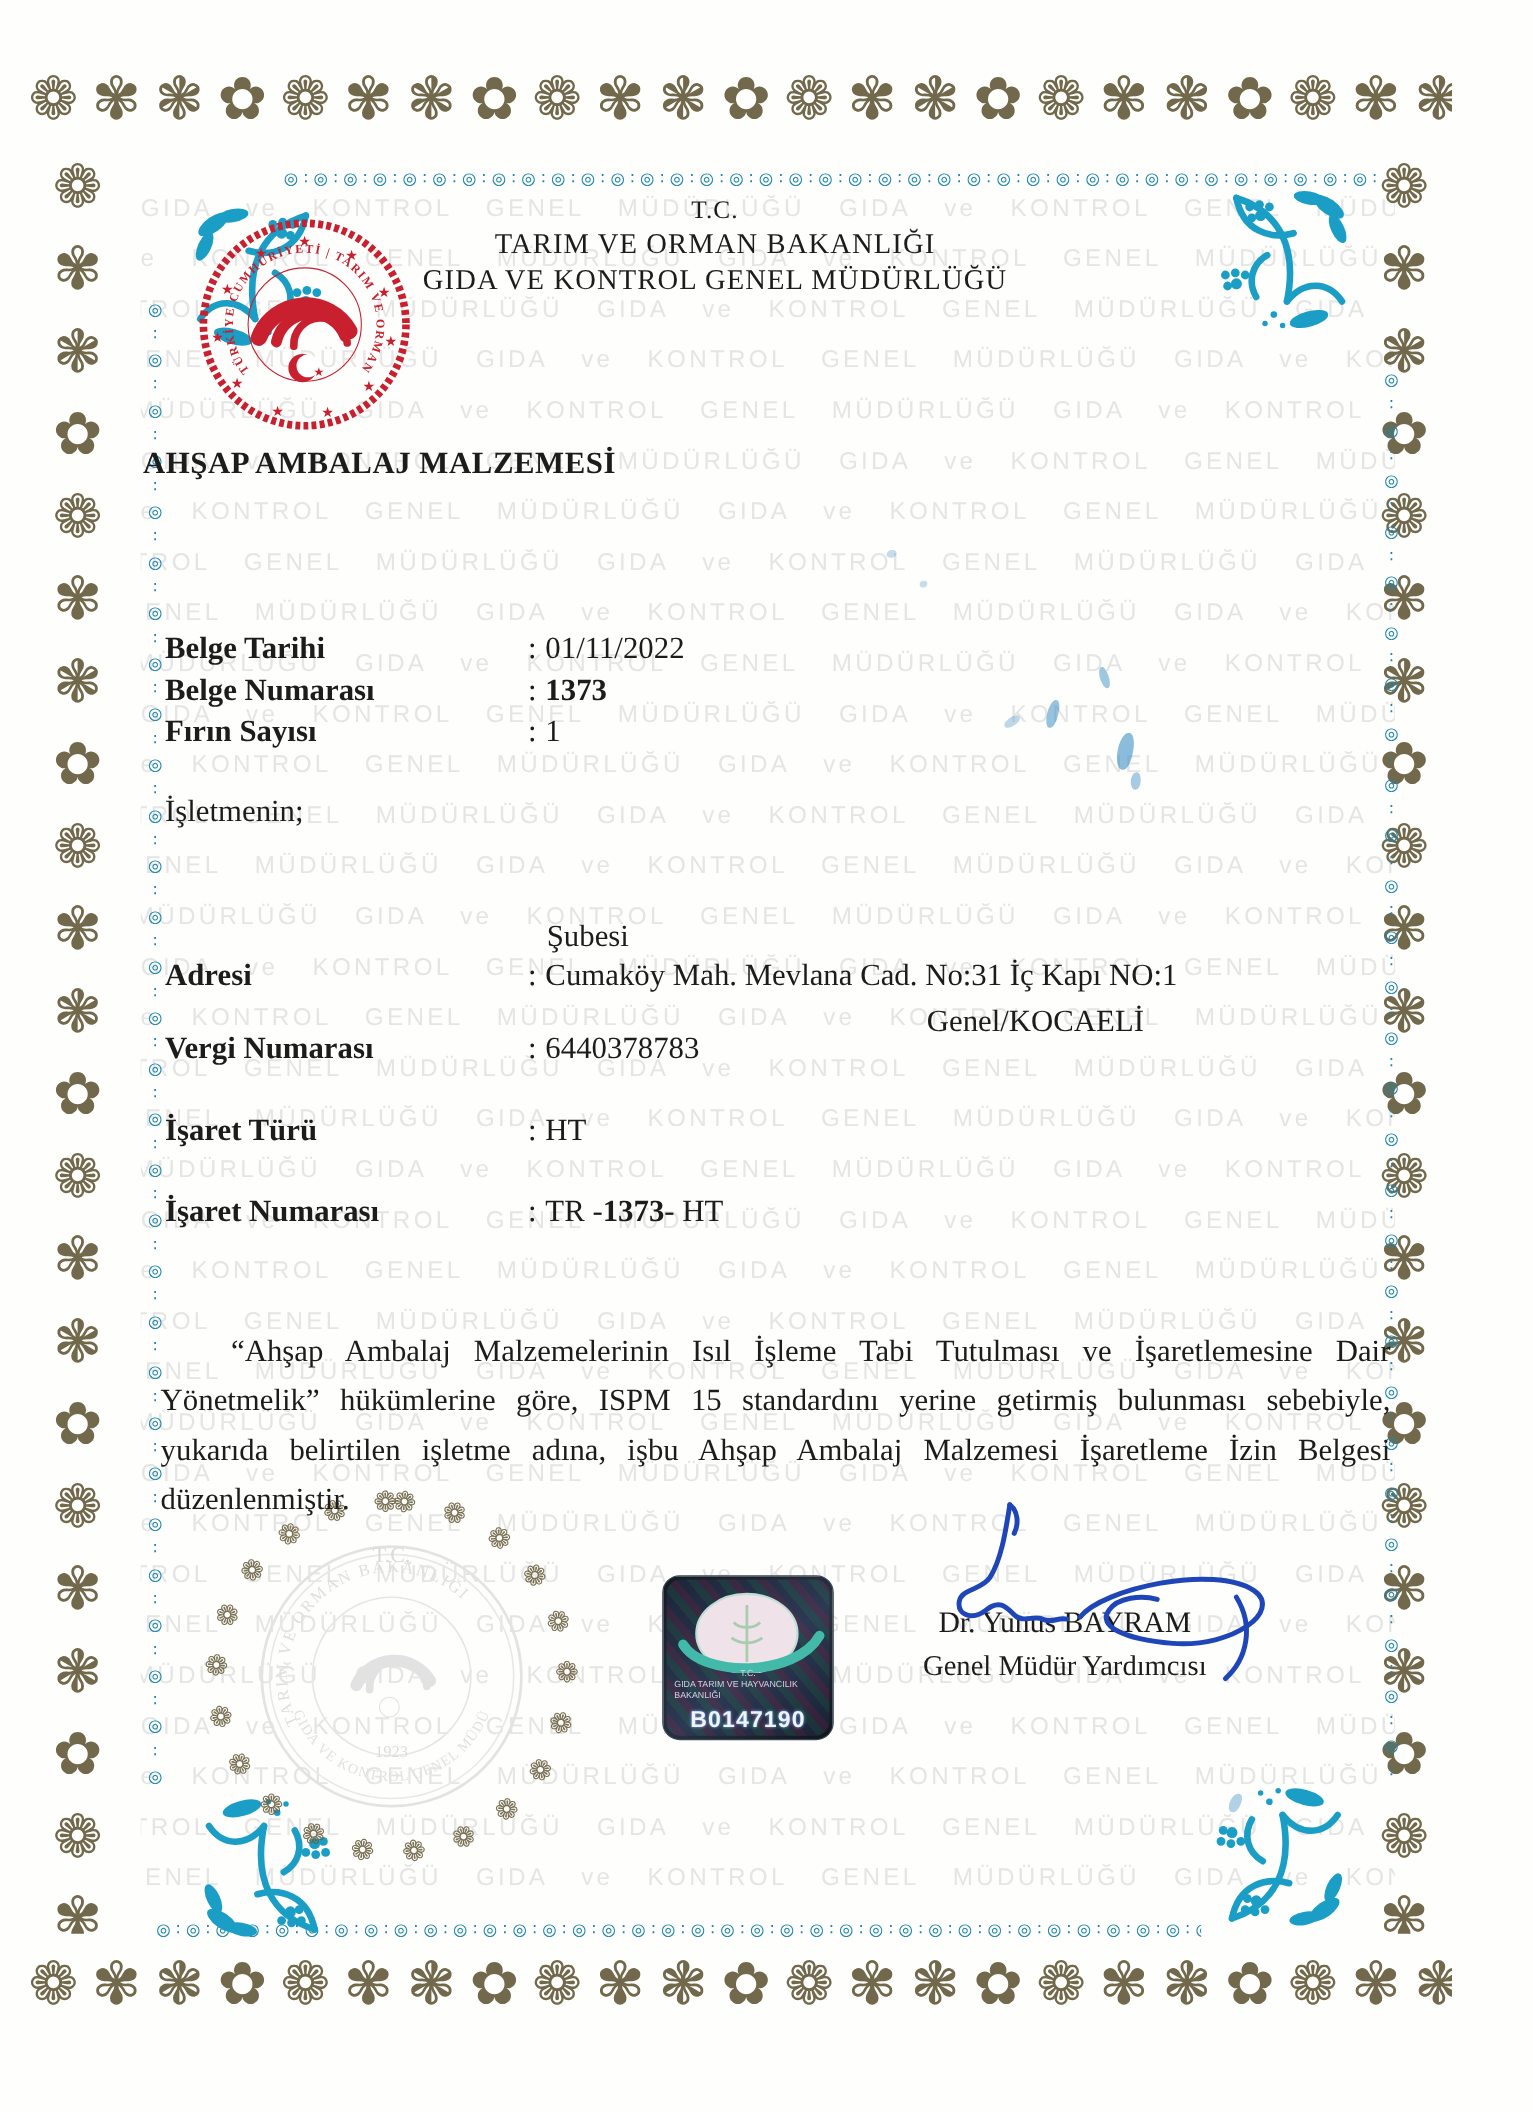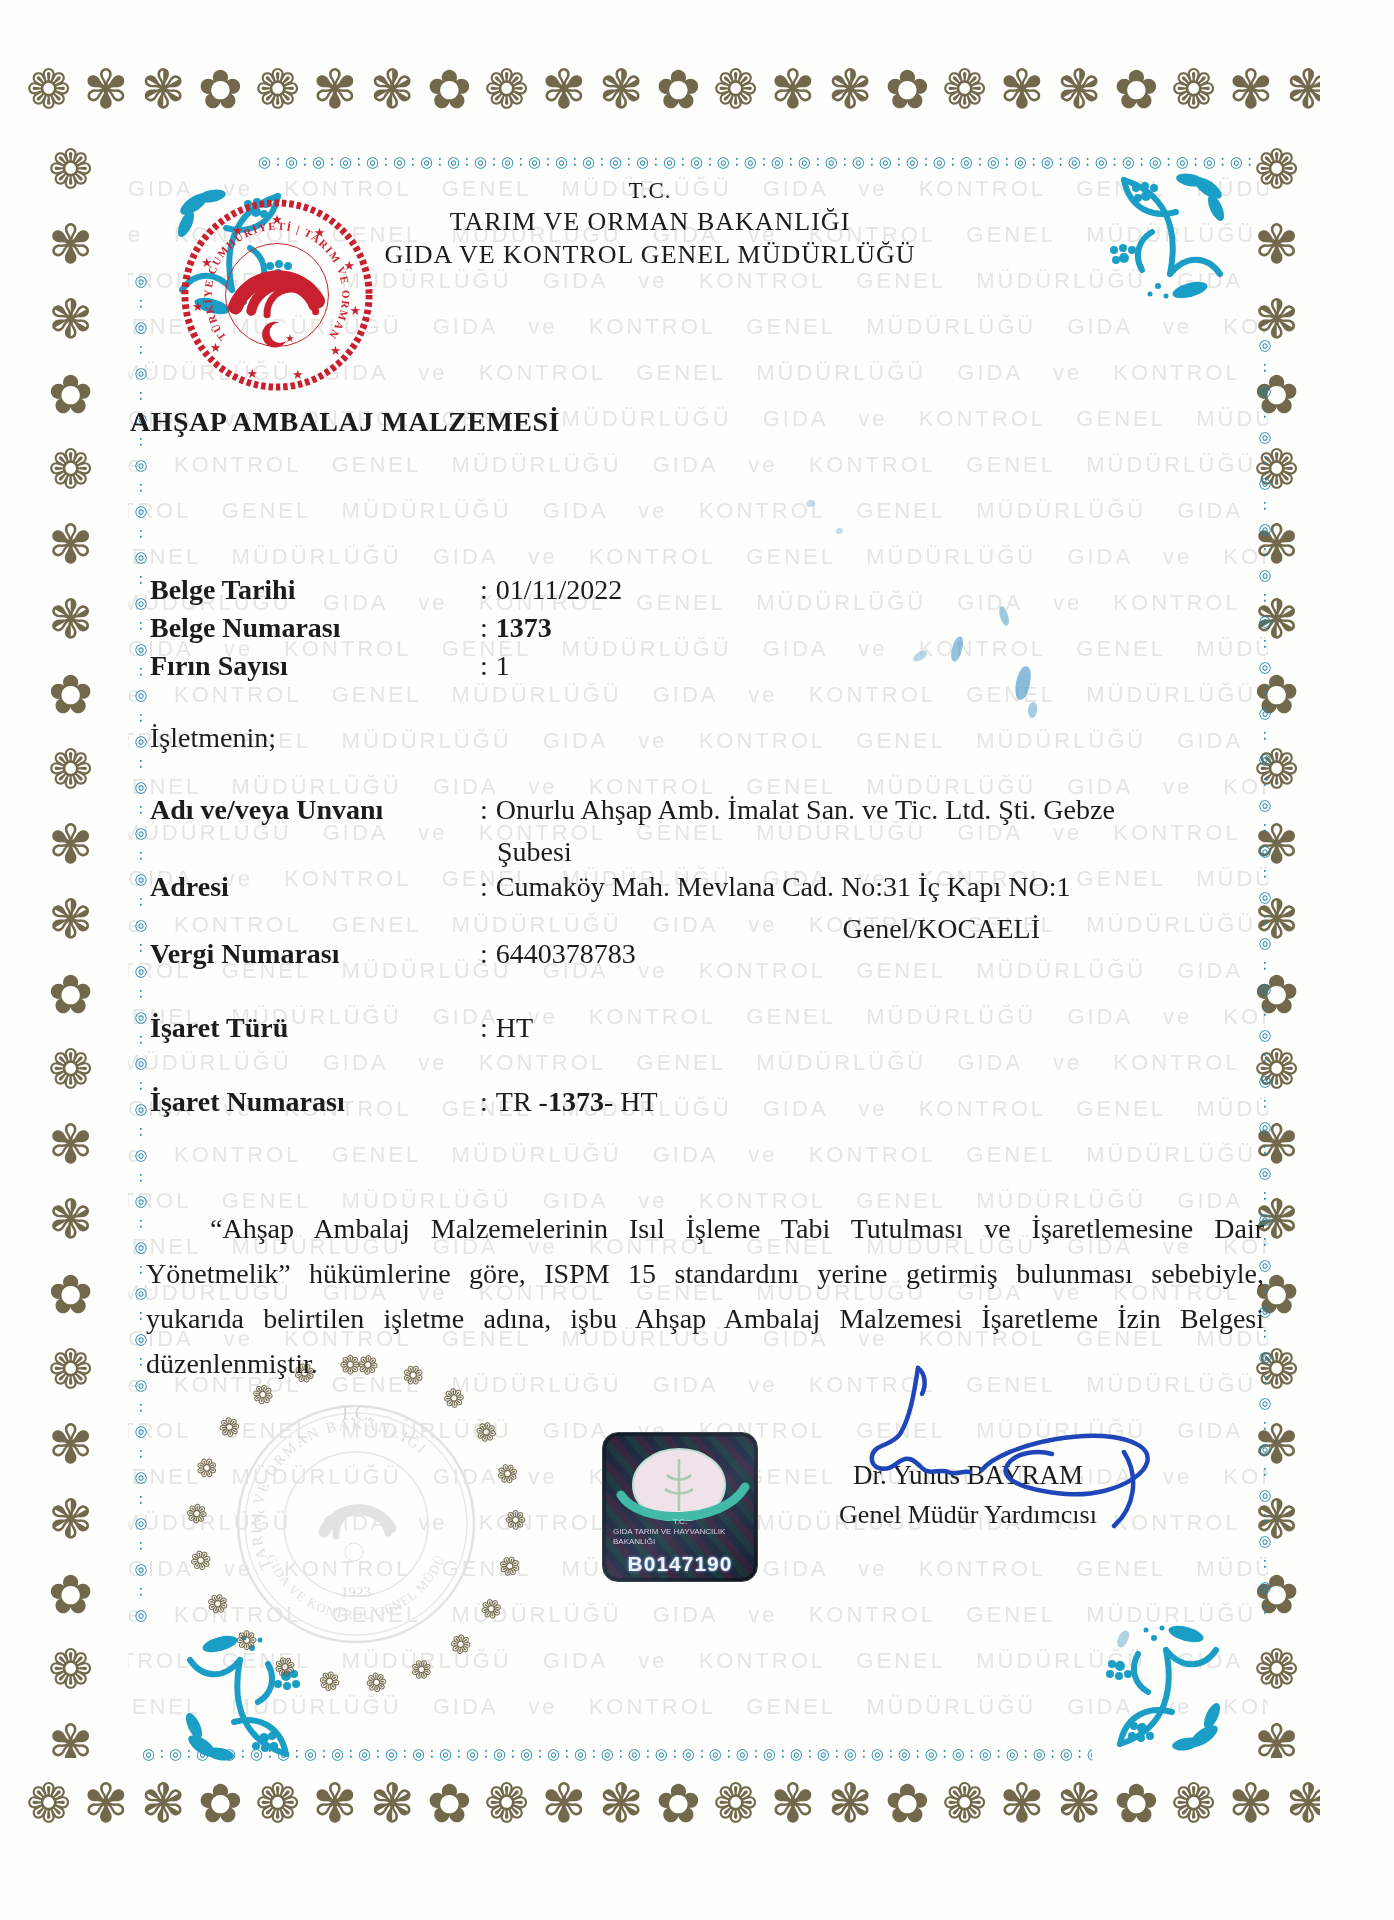--- a/index.html
+++ b/index.html
@@ -290,23 +290,20 @@
     <span class="flabel">Belge Numarası</span><span class="fcolon">:</span><span class="b">1373</span>
   </div>
   <div class="frow" style="top:650px">
     <span class="flabel">Fırın Sayısı</span><span class="fcolon">:</span><span>1</span>
   </div>
 
   <div class="frow" style="top:722px">
     <span>İşletmenin;</span>
   </div>
 
-  <div class="frow" style="top:794px">
-    <span class="flabel">Adı ve/veya Unvanı</span><span class="fcolon">:</span><span>Onurlu Ahşap Amb. İmalat San. ve Tic. Ltd. Şti. Gebze</span>
-  </div>
   <div class="fline2" style="left:497px;top:836px">Şubesi</div>
 
   <div class="frow" style="top:871px">
     <span class="flabel">Adresi</span><span class="fcolon">:</span><span>Cumaköy Mah. Mevlana Cad. No:31 İç Kapı NO:1</span>
   </div>
   <div class="fline2" style="right:354px;top:913px">Genel/KOCAELİ</div>
 
   <div class="frow" style="top:938px">
     <span class="flabel">Vergi Numarası</span><span class="fcolon">:</span><span>6440378783</span>
   </div>

